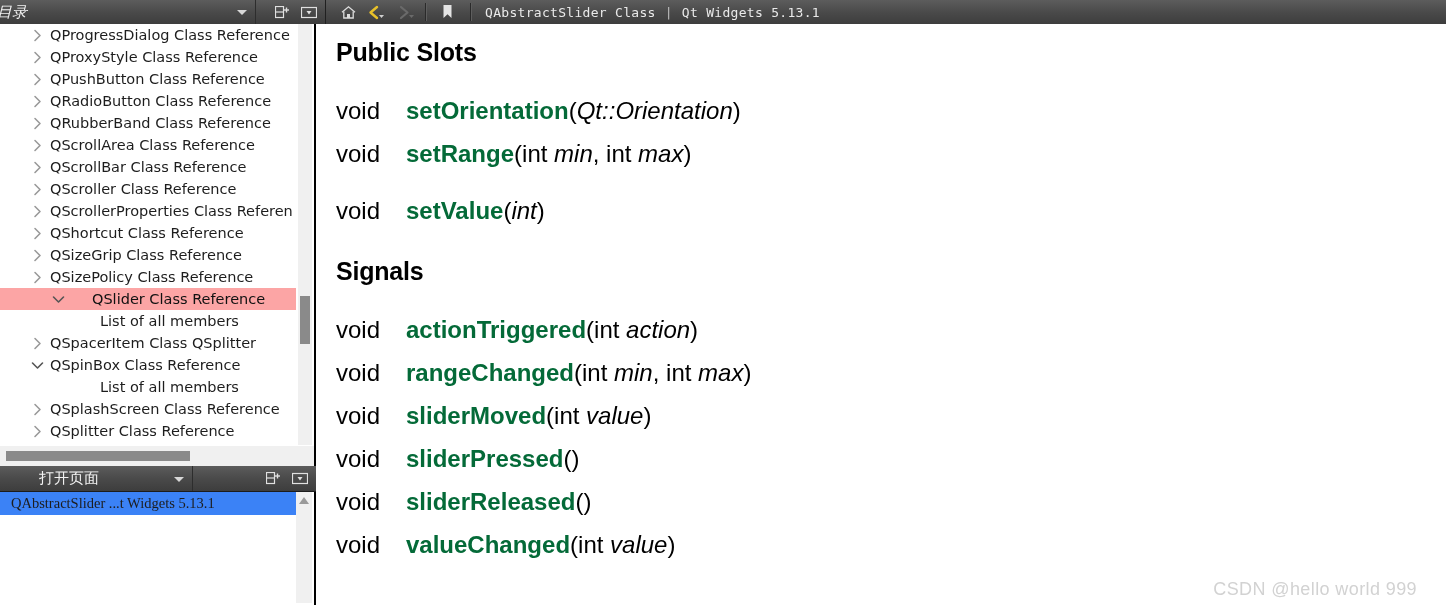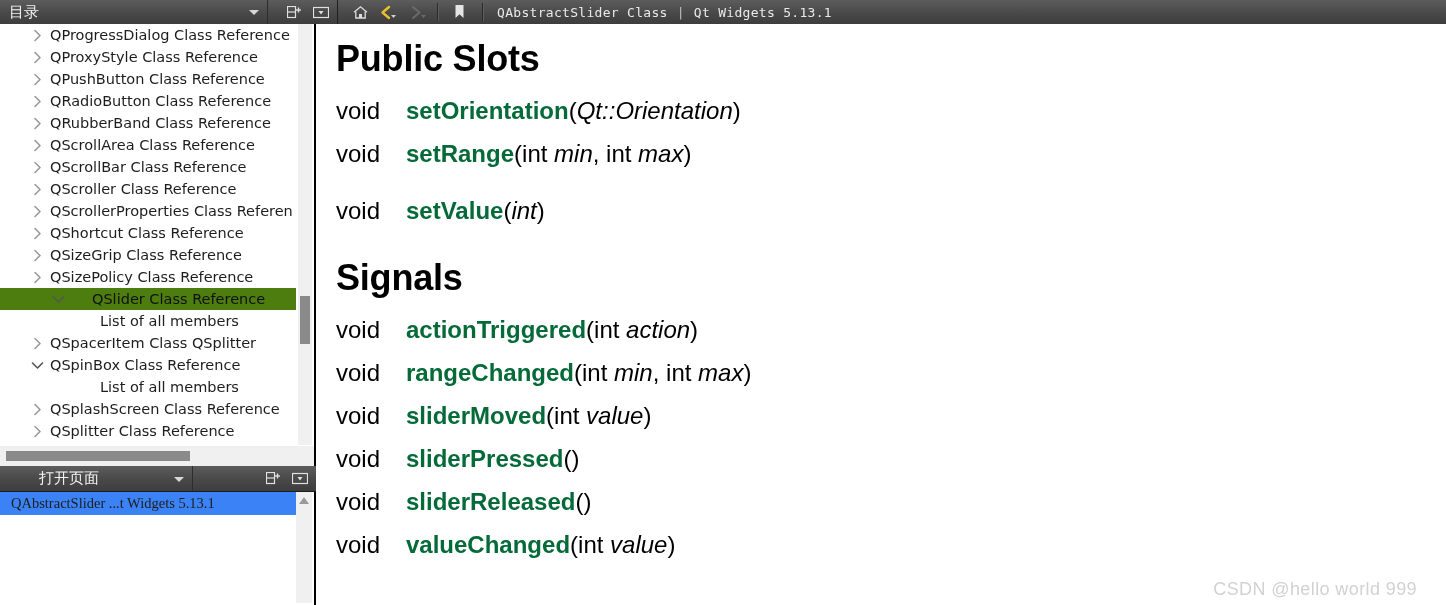--- a/index.html
+++ b/index.html
@@ -27,23 +27,24 @@
     left: 0; top: 0;
     width: 1446px; height: 24px;
     background: linear-gradient(to bottom, #5c5c5c 0%, #4a4a4a 50%, #3d3d3d 100%);
     display: flex;
     align-items: stretch;
   }
   .dock-title {
     width: 255px;
     display: flex;
     align-items: center;
-    padding-left: 12px;
+    padding-left: 0px;
     position: relative;
     border-right: 1px solid #2d2d2d;
+    font-style: italic;
   }
   .dock-title-text {
     color: #f2f2f2;
     font-size: 15px;
     line-height: 24px;
     padding-left: 0px;
     margin-left: -3px;
     letter-spacing: 0px;
     white-space: nowrap;
     font-family: "DejaVu Sans", sans-serif;
@@ -129,21 +130,21 @@
   .tree-row {
     height: 22px;
     display: flex;
     align-items: center;
     font-family: "DejaVu Sans", sans-serif;
     font-size: 14.5px;
     color: #1d1d1d;
     white-space: nowrap;
     padding-left: 0px;
   }
-  .tree-row.selected { background: #4d7c0f; gap: 21px; }
+  .tree-row.selected { background: #fca5a5; gap: 21px; }
   .chev {
     width: 26px;
     min-width: 26px;
     display: flex;
     align-items: center;
     justify-content: center;
     color: #9a9a9a;
     font-size: 13px;
   }
   .chev svg { display: block; }
@@ -269,21 +270,21 @@
     left: 318px; top: 24px;
     width: 1128px; height: 581px;
     background: #ffffff;
     overflow: hidden;
   }
   h1.doc-h1 {
     margin: 0;
     padding: 0;
     position: absolute;
     font-family: "Liberation Sans", sans-serif;
-    font-size: 36px;
+    font-size: 25px;
     font-weight: bold;
     color: #000000;
     letter-spacing: -0.2px;
   }
   .fn-row {
     position: absolute;
     font-family: "Liberation Sans", sans-serif;
     font-size: 24px;
     color: #000000;
     white-space: nowrap;

